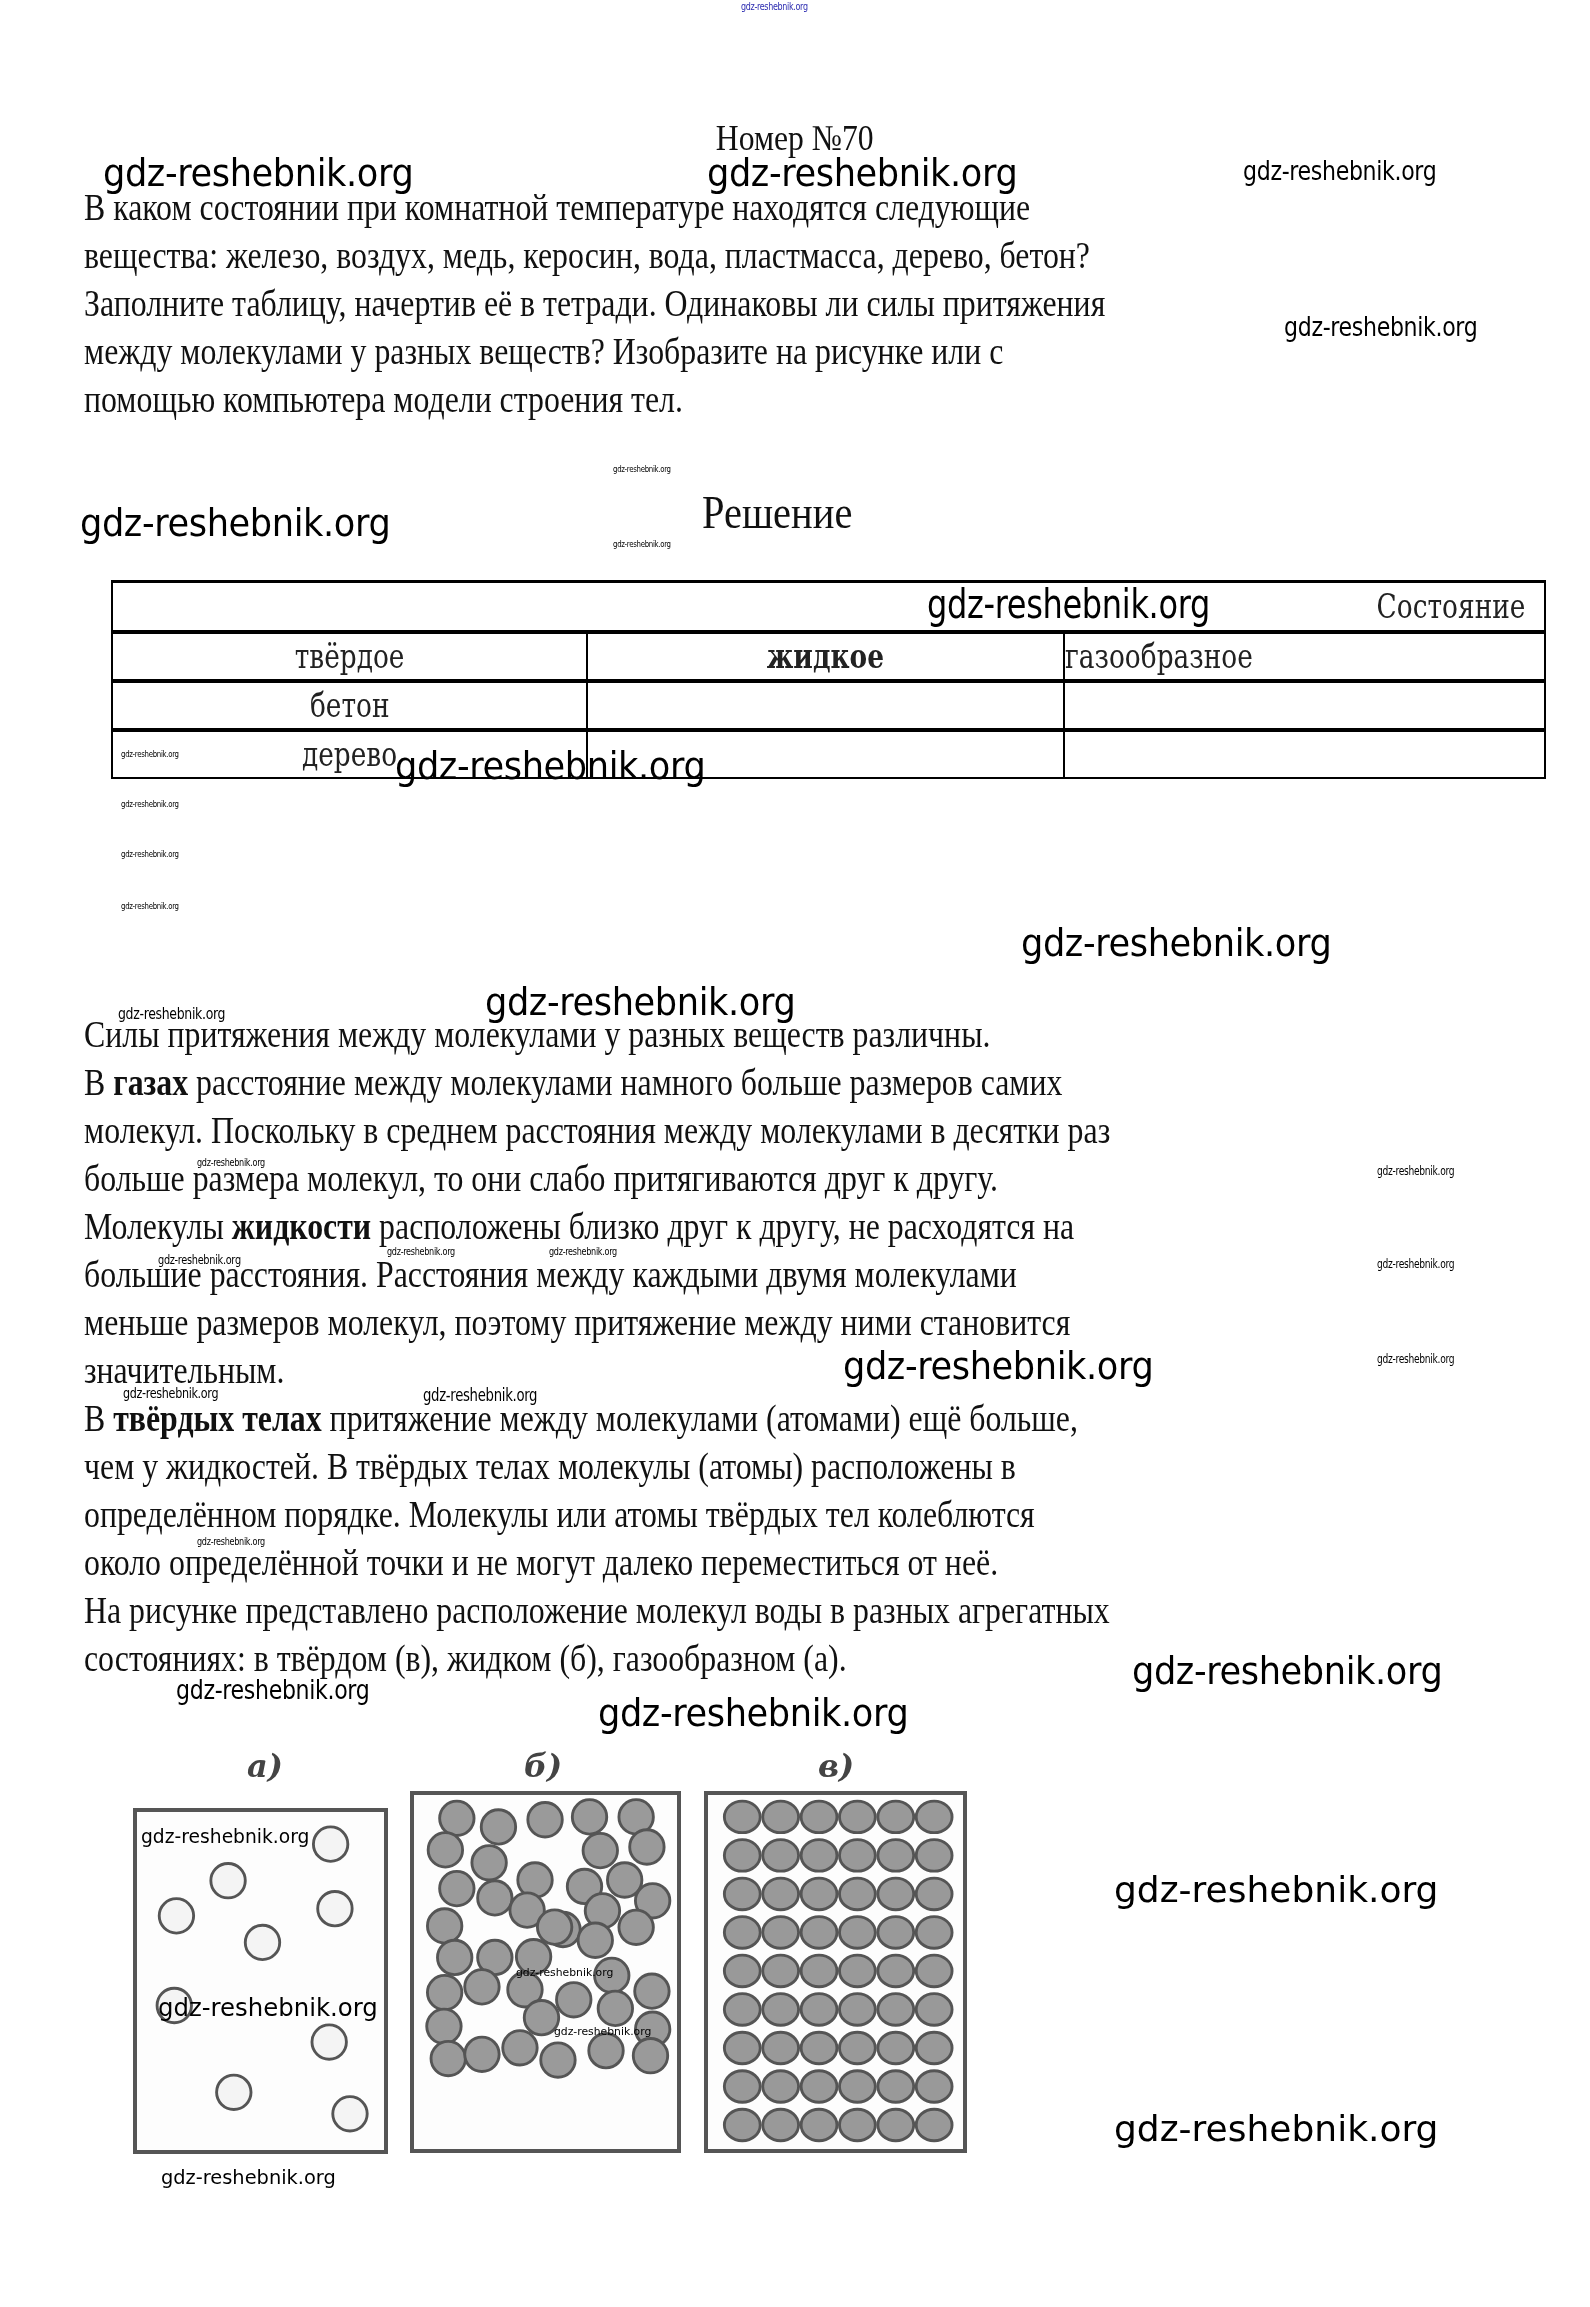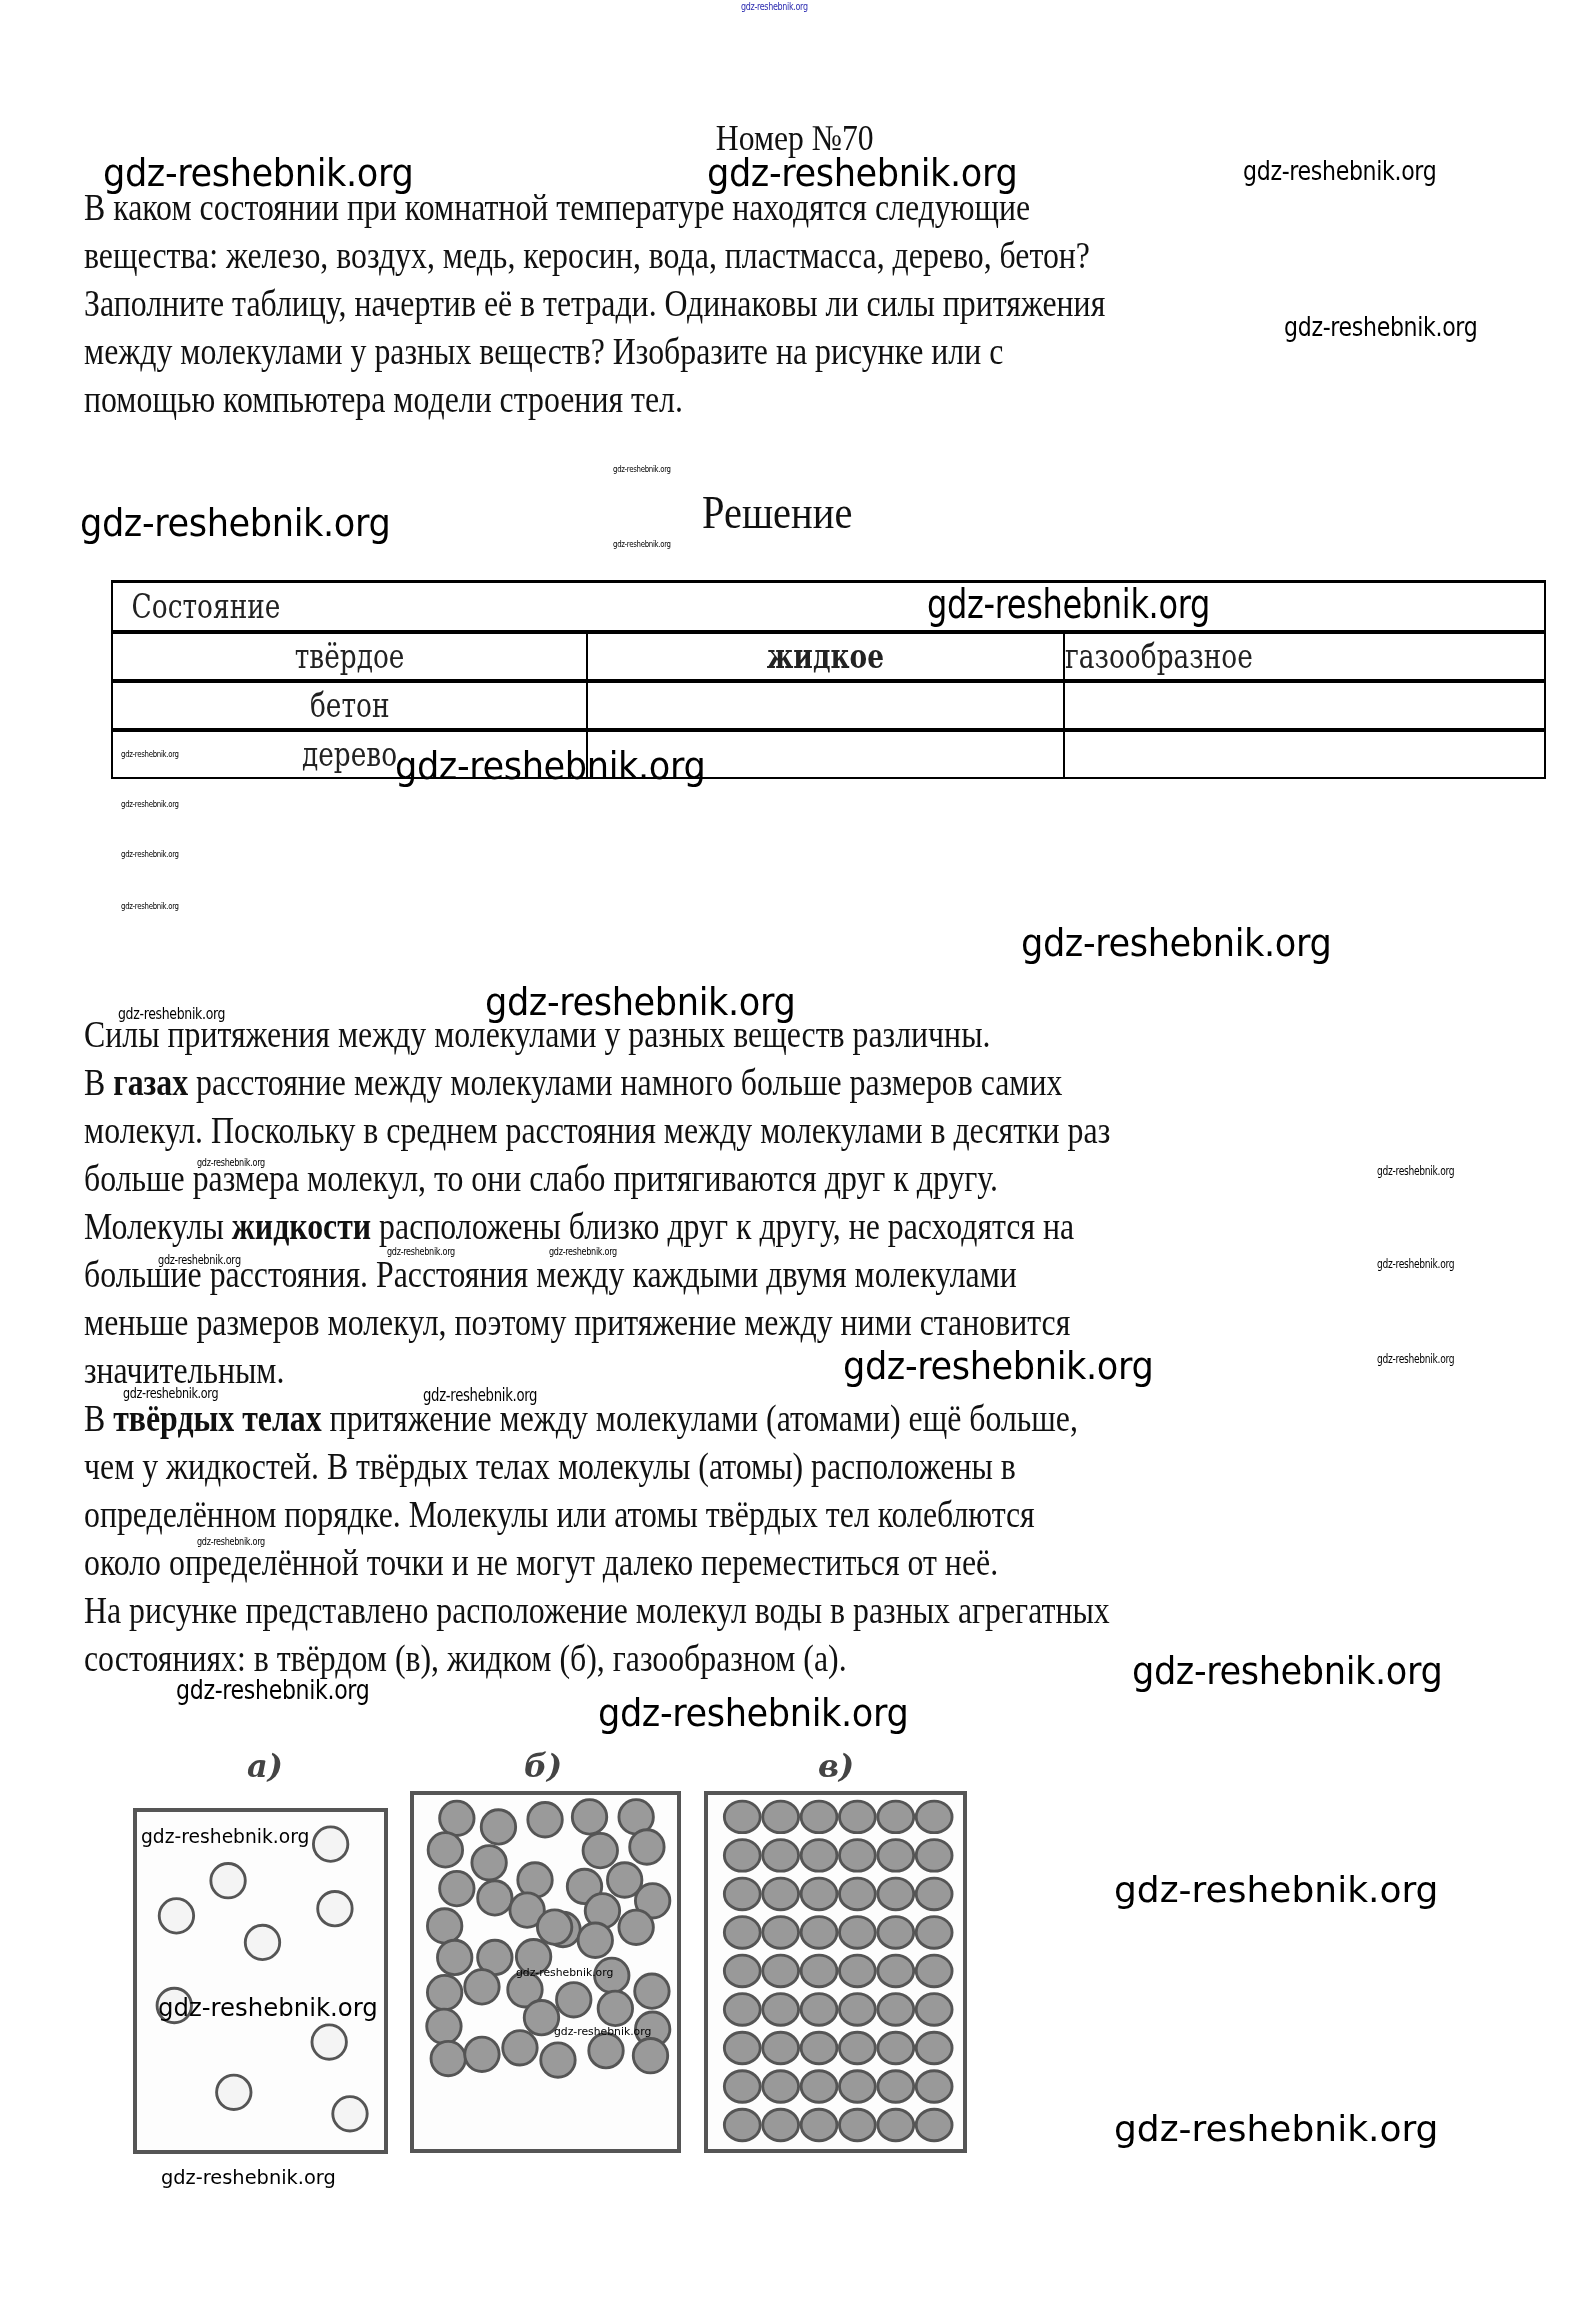--- a/index.html
+++ b/index.html
@@ -59,21 +59,21 @@
 <div class="wm wm-xs" style="left:613px;top:463px;">gdz-reshebnik.org</div>
 <div class="abs" style="left:702px;top:466px;font-size:46px;text-decoration:underline;">
   <span style="display:inline-block;transform:scaleX(0.88);transform-origin:left top;">Решение</span>
 </div>
 <div class="wm wm-xl" style="left:80px;top:502px;">gdz-reshebnik.org</div>
 <div class="wm wm-xs" style="left:613px;top:538px;">gdz-reshebnik.org</div>
 
 <table class="tbl">
   <tbody>
       <tr>
-    <td colspan="3" class="hdr" style="text-align:left;">
+    <td colspan="3" class="hdr" style="text-align:right;">
       <span style="margin-left:0px;">Состояние</span>
     </td>
   </tr>
   <tr class="r">
     <td class="c1" style="text-align:center;"><span>твёрдое</span></td>
     <td class="c2" style="text-align:center;font-weight:bold;"><span>жидкое</span></td>
     <td class="c3" style="padding-left:0;"><span style="transform-origin:left;">газообразное</span></td>
   </tr>
   <tr class="r last">
     <td style="text-align:center;"><span>бетон</span></td>

